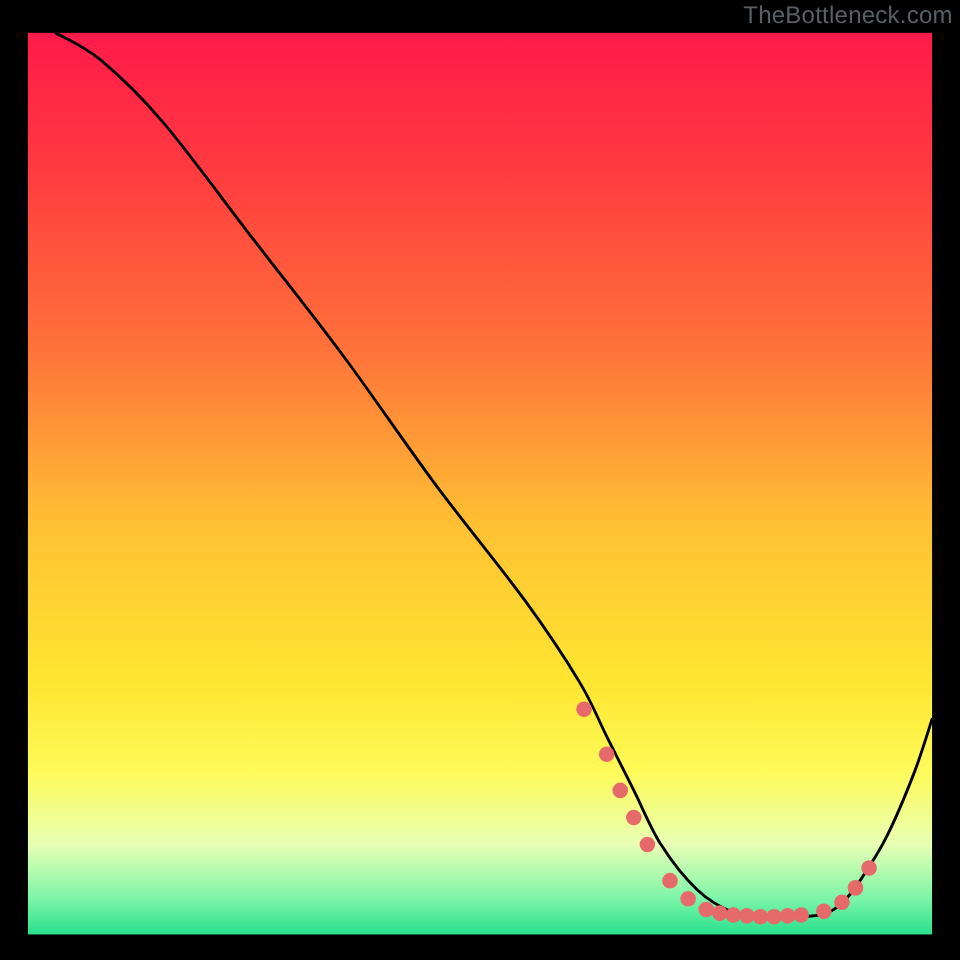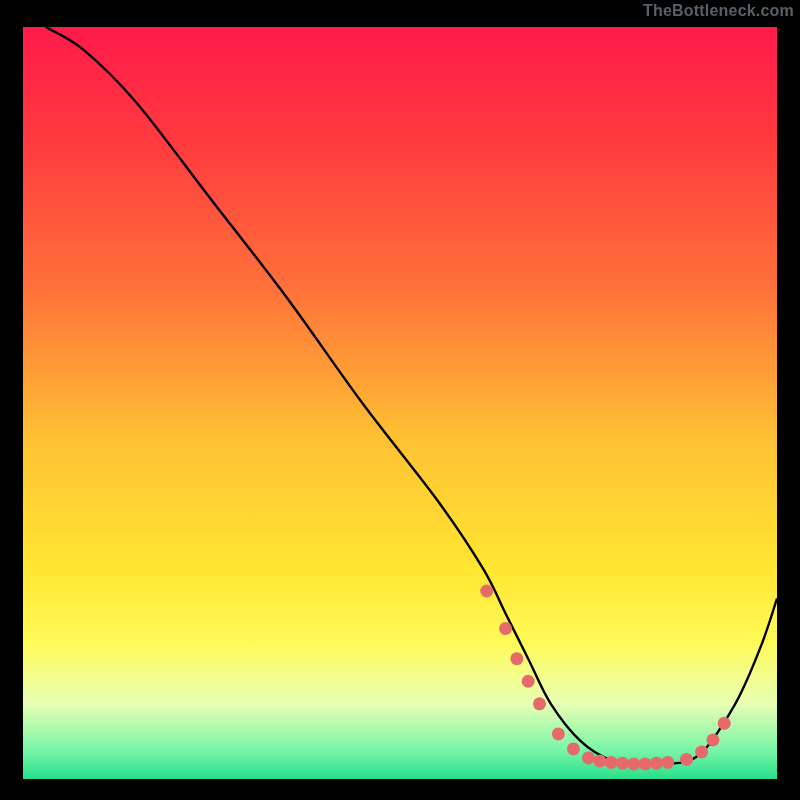--- a/index.html
+++ b/index.html
@@ -22,22 +22,22 @@
     left: 23px;
     top: 27px;
     width: 754px;
     height: 752px;
     overflow: hidden;
   }
   .watermark {
     position: absolute;
     top: 2px;
     right: 6px;
-    font-size: 16px;
-    font-weight: 700;
+    font-size: 20px;
+    font-weight: 400;
     color: #586065;
     letter-spacing: 0.2px;
     z-index: 10;
     user-select: none;
   }
   svg { display: block; }
 </style>
 </head>
 <body>
 

